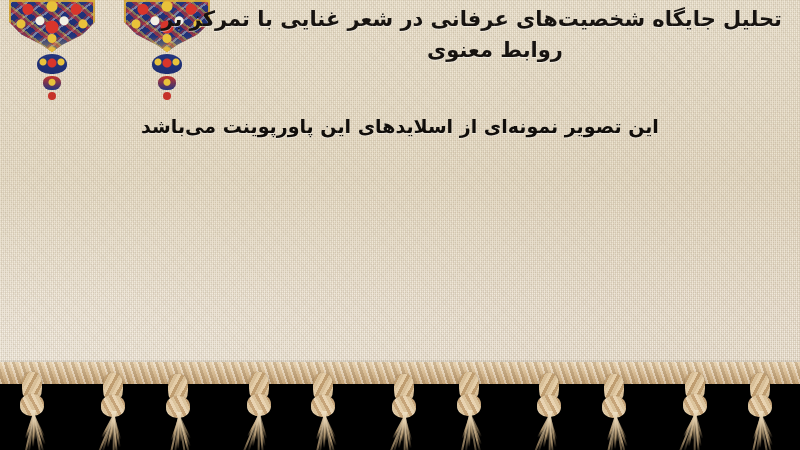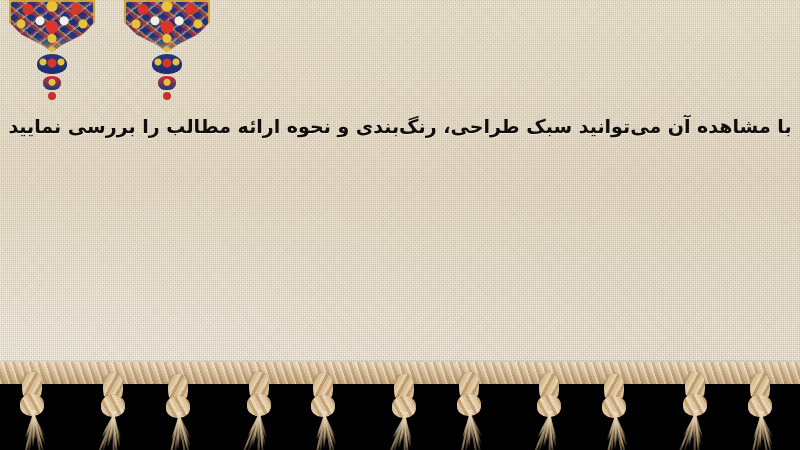--- a/index.html
+++ b/index.html
@@ -175,23 +175,27 @@
   <div class="ornament" style="left:124px;">
     <div class="orn-body">
       <div class="orn-shape"></div>
       <div class="orn-edge"></div>
     </div>
     <div class="pendant p1"></div>
     <div class="pendant p2"></div>
     <div class="pendant p3"></div>
   </div>
 
+  <div id="title-block">
+    <span class="tline">تحلیل جایگاه شخصیت‌های عرفانی در شعر غنایی با تمرکز بر</span>
+    <span class="tline">روابط معنوی</span>
+  </div>
 
   <div id="body-block">
-    <span class="bline">با مشاهده آن می‌توانید سبک طراحی، رنگ‌بندی و نحوه ارائه مطالب را بررسی نمایید</span>
+    <span class="bline">این تصویر نمونه‌ای از اسلایدهای این پاورپوینت می‌باشد</span>
   </div>
 
   <div id="fringe-band">
     <div id="fringe-top"></div>
     <div id="tassels">
         <div class="tassel" style="left: 19.3636px; top: 10px;">
           <div class="knot"></div>
           <div class="knot2"></div>
           <div class="strand" style="transform: rotate(-26deg); height: 30px; left: 11px; opacity: 0.55;"></div>
           <div class="strand" style="transform: rotate(-20.5deg); height: 37px; left: 11.5px; opacity: 0.7;"></div>

